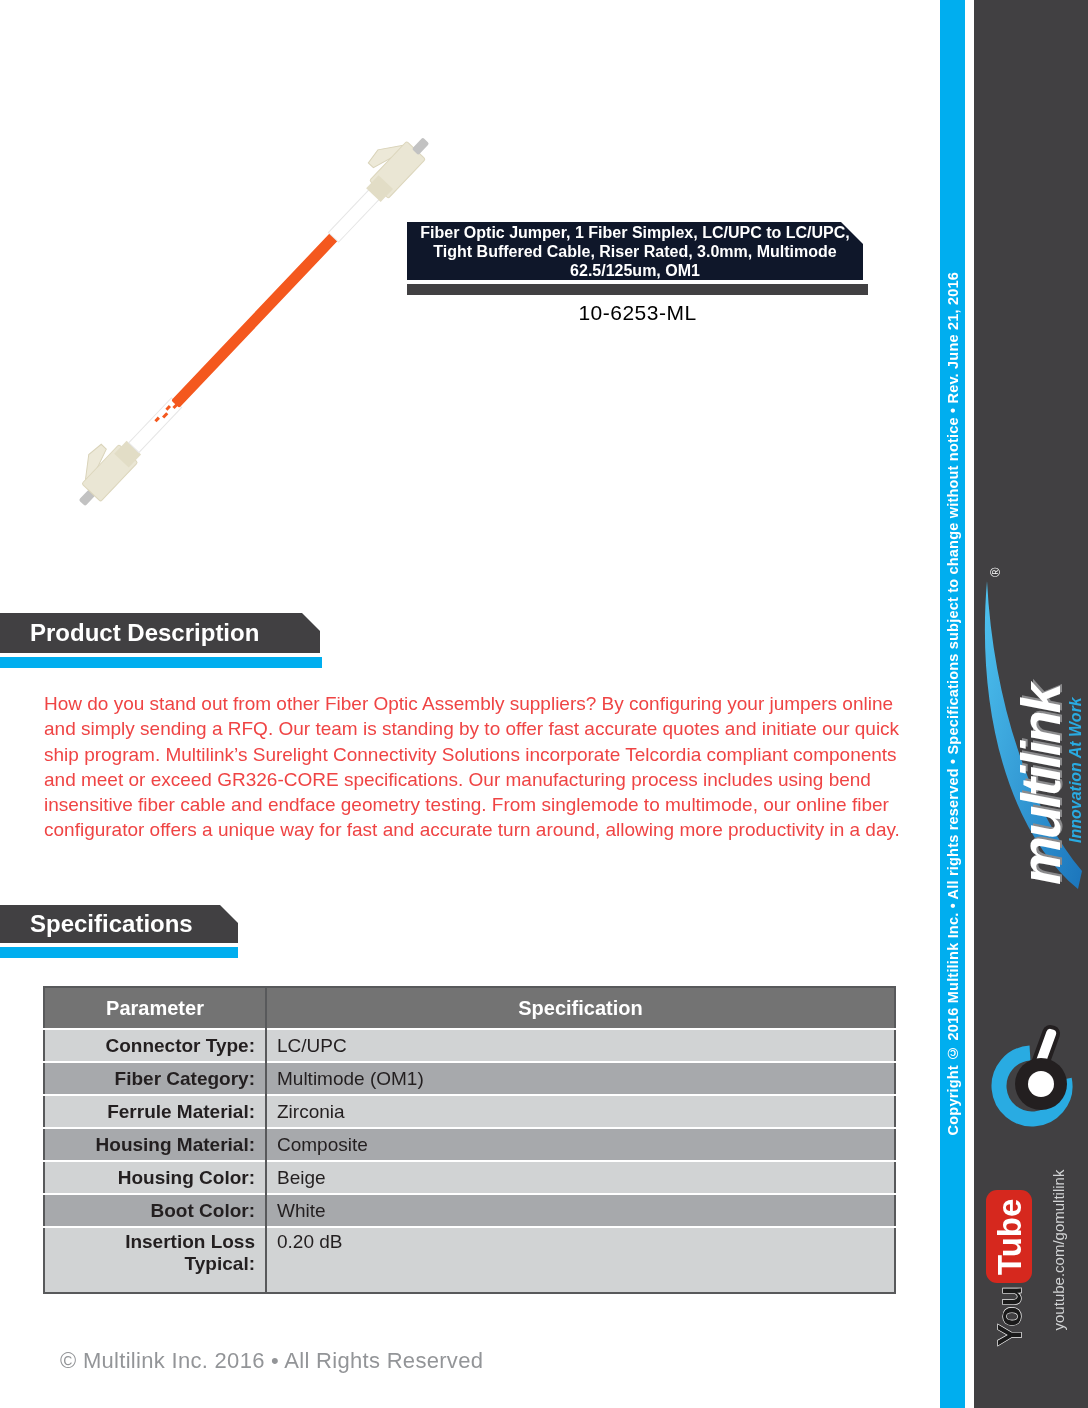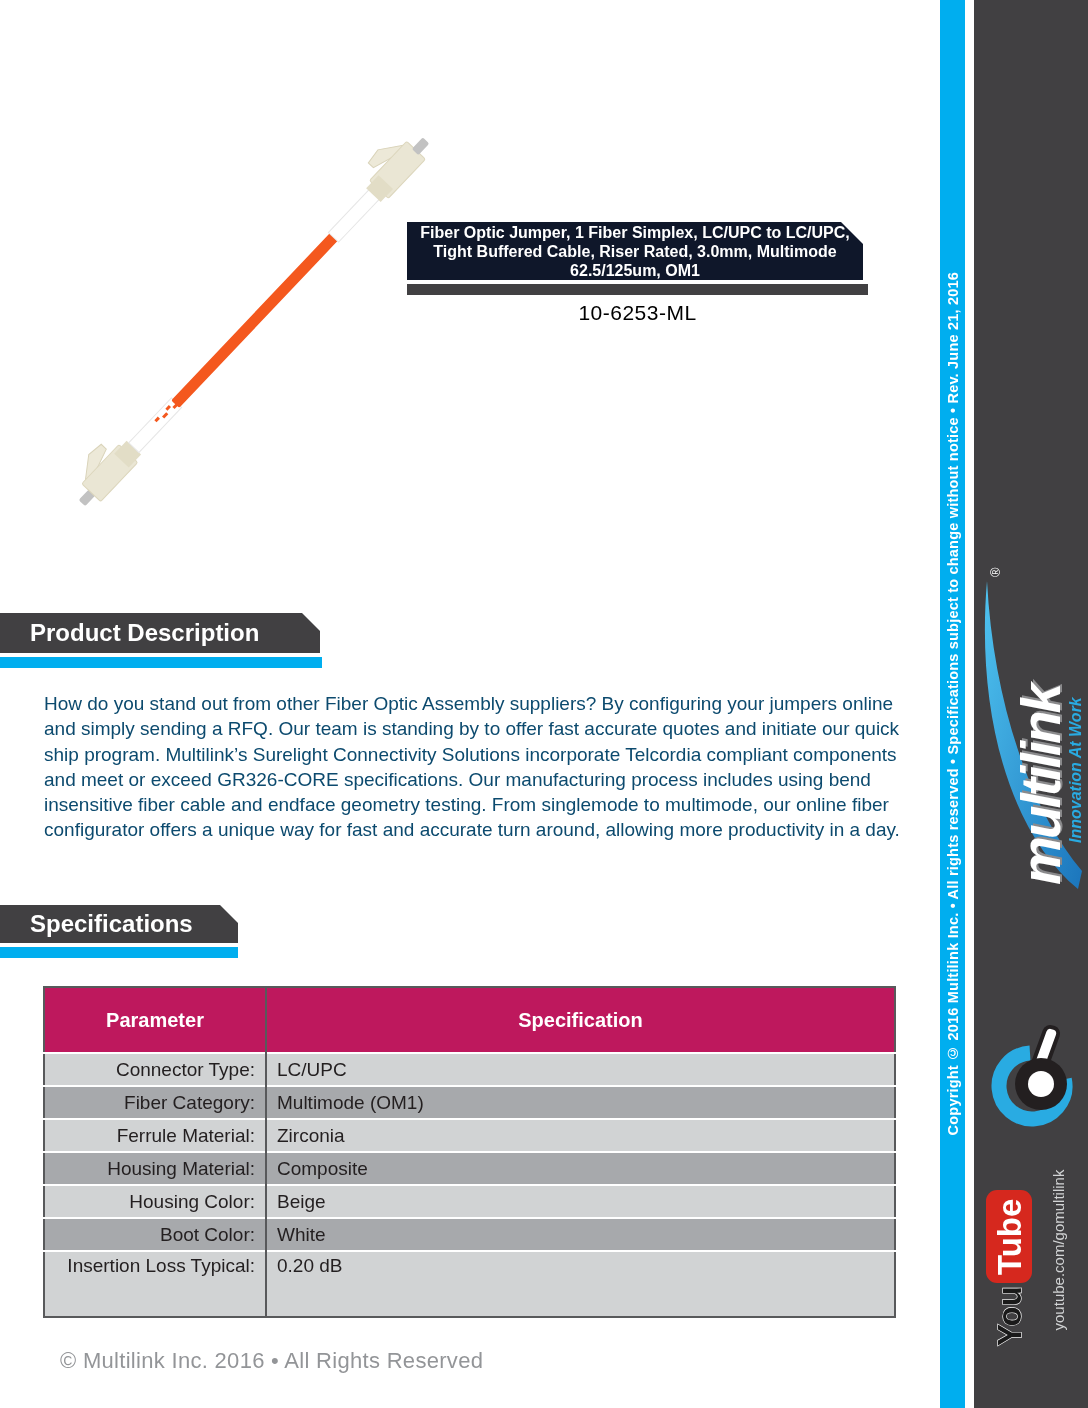--- a/index.html
+++ b/index.html
@@ -45,38 +45,38 @@
     display:flex;align-items:center;padding-left:30px;box-sizing:border-box;
     clip-path:polygon(0 0,calc(100% - 18px) 0,100% 18px,100% 100%,0 100%);
   }
   .pd-banner{left:0;top:613px;width:320px;height:40px;}
   .pd-bluebar{left:0;top:657px;width:322px;height:11px;background:#00AEEF;}
   .spec-banner{left:0;top:905px;width:238px;height:38px;}
   .spec-bluebar{left:0;top:947px;width:238px;height:11px;background:#00AEEF;}
 
   .pd-body{
     left:44px;top:691px;width:866px;
-    font-size:19px;line-height:25.3px;color:#0c4a6e;
+    font-size:19px;line-height:25.3px;color:#ef4444;
   }
 
   
   .spec-table{
     left:43px;top:986px;width:853px;border-collapse:collapse;table-layout:fixed;
     border:2px solid #58595B;
   }
   .spec-table th{
-    background:#be185d;color:#ffffff;font-size:20px;font-weight:bold;
-    height:32px;text-align:center;padding:16px;
+    background:#737373;color:#ffffff;font-size:20px;font-weight:bold;
+    height:32px;text-align:center;padding:4px;
   }
   .spec-table td{
     font-size:19px;color:#231F20;padding:3px 10px;height:25px;
     border-top:2px solid #ffffff;
   }
   .spec-table .col-param{width:222px;}
-  .spec-table td.param{font-weight:normal;text-align:right;border-right:2px solid #58595B;}
+  .spec-table td.param{font-weight:bold;text-align:right;border-right:2px solid #58595B;}
   .spec-table th.param-h{border-right:2px solid #58595B;}
   .spec-table tr.row-light td{background:#D1D3D4;}
   .spec-table tr.row-dark td{background:#A7A9AC;}
 
   
   .page-footer{
     left:60px;top:1348px;width:880px;
     font-size:22px;color:#939598;letter-spacing:.3px;
   }
 </style>

